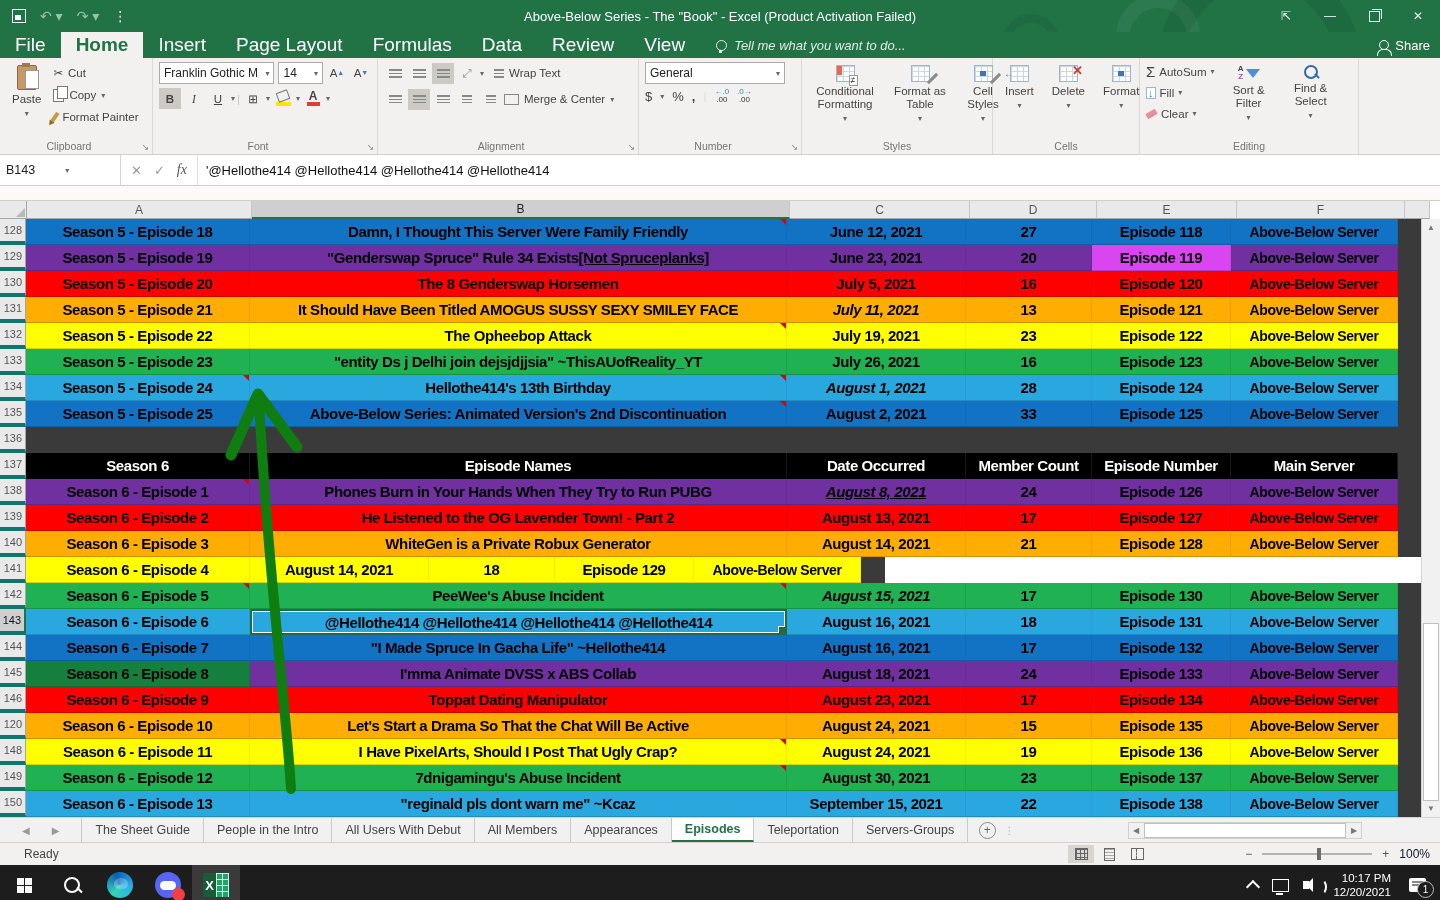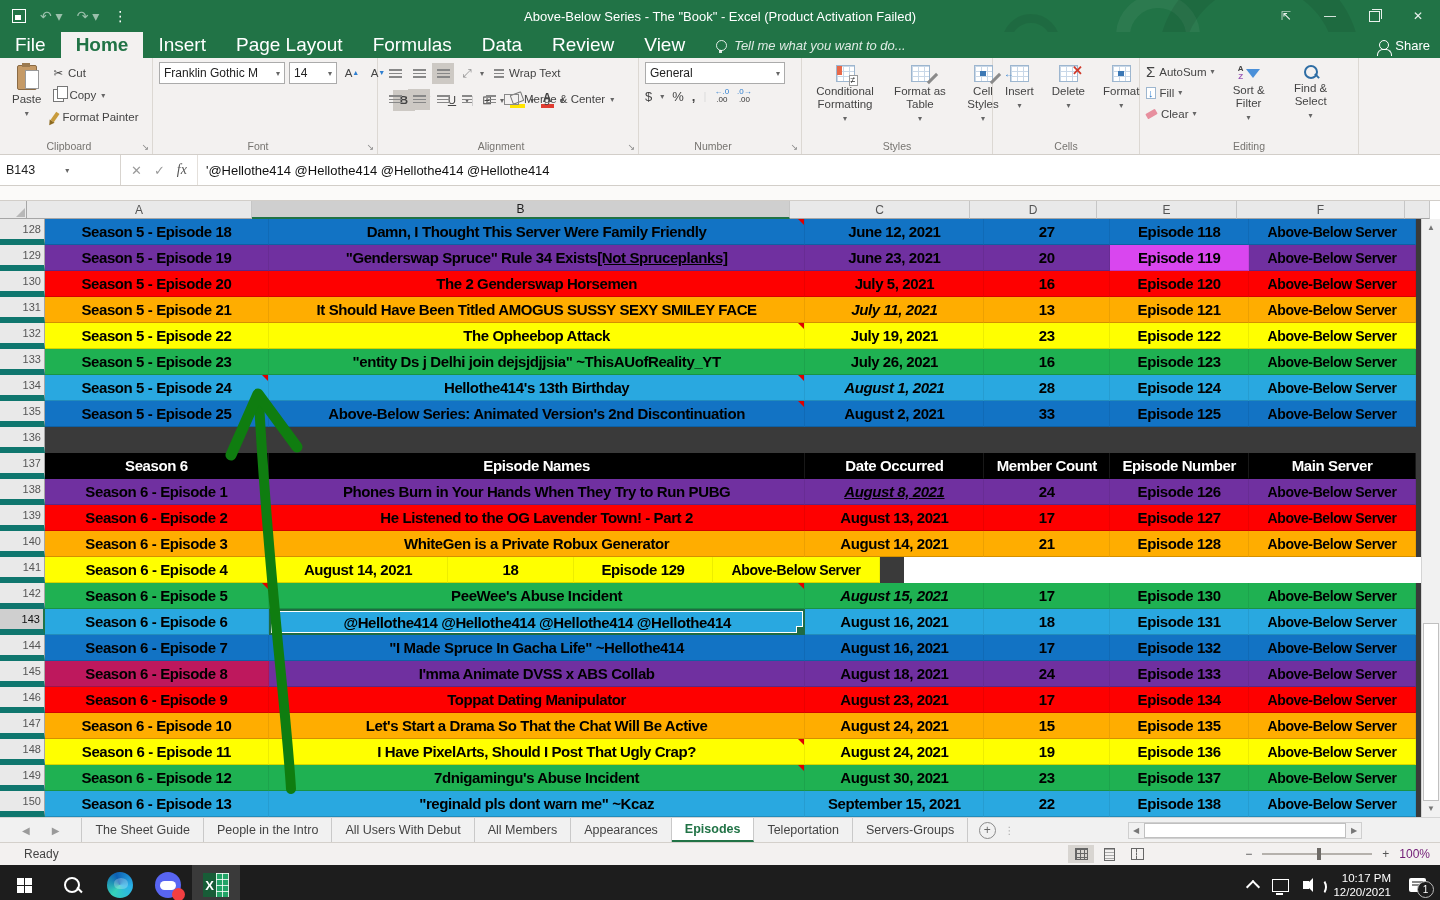--- a/index.html
+++ b/index.html
@@ -82,21 +82,21 @@
   .ftext{flex:1;display:flex;align-items:center;padding-left:8px;font-size:13px;color:#111;}
   .gapstrip{height:14px;background:#fbfaf9;border-bottom:1px solid #d2cec9;}
   
   .grid{position:relative;width:1440px;}
   .colrow{display:flex;height:18px;}
   .corner{width:26px;background:#e9e9e9;border-right:1px solid #a6a6a6;border-bottom:1px solid #a6a6a6;position:relative;}
   .corner:after{content:"";position:absolute;right:1px;bottom:1px;border-left:9px solid transparent;border-bottom:9px solid #b8b8b8;}
   .colhdr{background:#e9e9e9;border-right:1px solid #c6c6c6;border-bottom:1px solid #a6a6a6;display:flex;align-items:center;justify-content:center;font-size:12px;color:#555;}
   .colhdr.hl{background:#cfcfcf;border-bottom:2px solid #217346;color:#1e1e1e;}
   .grow{display:flex;height:26px;}
-  .rowhdr{width:45px;background:#e9e9e9;border-right:1px solid #a6a6a6;border-bottom:6px solid #0f766e;display:flex;align-items:center;justify-content:flex-end;padding-right:3px;box-sizing:border-box;font-size:11px;color:#555;}
+  .rowhdr{width:26px;background:#e9e9e9;border-right:1px solid #a6a6a6;border-bottom:4px solid #0f766e;display:flex;align-items:center;justify-content:flex-end;padding-right:3px;box-sizing:border-box;font-size:11px;color:#555;}
   .rowhdr.hl{background:#cfcfcf;border-right:2px solid #217346;color:#111;}
   .cell{display:flex;align-items:center;justify-content:center;font-weight:bold;font-size:15px;letter-spacing:-0.4px;color:#000;position:relative;white-space:nowrap;overflow:hidden;box-sizing:border-box;border-right:1px solid rgba(0,0,0,0.07);border-bottom:1px solid rgba(0,0,0,0.16);}
   .cell.srv{font-size:14px;}
   .cell.hdrcell{background:#000;color:#fff;border-bottom:1px solid #000;border-right:1px solid #181818;}
   .cell.spc{background:#3a3a3a;border:none;}
   .filler{width:24px;background:#3a3a3a;}
   .note{position:absolute;top:0;right:0;width:0;height:0;border-top:6px solid #e00000;border-left:6px solid transparent;}
   .ital{font-style:italic;}
   .undl{text-decoration:underline;}
   .selcell{border:2px solid #1f6b43 !important;box-shadow:inset 0 0 0 1px #fff;}
@@ -124,21 +124,21 @@
   .viewbtns{position:absolute;right:290px;display:flex;gap:2px;}
   .vbtn{width:26px;height:18px;display:flex;align-items:center;justify-content:center;color:#666;}
   .vbtn.on{background:#d8d5d1;}
   .vgrid{width:11px;height:10px;border:1px solid #666;background-image:linear-gradient(#666 1px,transparent 1px),linear-gradient(90deg,#666 1px,transparent 1px);background-size:4px 4px;}
   .vpage{width:9px;height:11px;border:1px solid #666;background-image:linear-gradient(#aaa 1px,transparent 1px);background-size:100% 3px;}
   .vbreak{width:11px;height:10px;border:1px solid #666;position:relative;}
   .vbreak:after{content:"";position:absolute;left:4px;top:0;bottom:0;border-left:1px dashed #666;}
   .zoomctl{position:absolute;right:10px;display:flex;align-items:center;gap:10px;color:#555;}
   .ztrack{width:110px;height:2px;background:#b5b1ac;position:relative;}
   .zthumb{position:absolute;left:50%;top:-5px;width:4px;height:12px;background:#6d6a66;}
-  .zpct{font-size:12px;color:#701a75;}
+  .zpct{font-size:12px;color:#0f172a;}
   
   .taskbar{height:40px;background:#1d1d1d;display:flex;align-items:stretch;position:relative;color:#fff;}
   .tkbtn{width:48px;display:flex;align-items:center;justify-content:center;position:relative;}
   .tkbtn.run:after{content:"";position:absolute;bottom:0;left:8px;right:8px;height:2px;background:#76b9ed;}
   .tkbtn.activeapp{background:#3a3a3a;}
   .winlogo{display:grid;grid-template-columns:7px 7px;grid-template-rows:7px 7px;gap:1px;}
   .winlogo span{background:#fff;}
   .searchic{width:12px;height:12px;border:2px solid #fff;border-radius:50%;position:relative;}
   .searchic:after{content:"";position:absolute;left:10px;top:10px;width:7px;height:2px;background:#fff;transform:rotate(45deg);}
   .edgeic{width:26px;height:26px;border-radius:50%;background:conic-gradient(from 220deg,#35d2b8,#0d5fb3,#2bb3e8,#35d2b8);position:relative;}
@@ -225,21 +225,21 @@
         </div>
       <div class="smallrow">
           <span class="brush-ic"></span>
           <span>Format Painter</span>
         </div>
     </div>
     <div class="glabel">Clipboard</div>
     <div class="launcher">↘</div>
   </div>
 
-  <div class="rgroup" style="width:212px;flex-direction:row;gap:4px;">
+  <div class="rgroup" style="width:212px;flex-direction:column;gap:4px;">
     <div style="display:flex;gap:4px;">
       <div class="combo" style="width:116px;justify-content:space-between;">
           <span>Franklin Gothic M</span>
           <span class="caret">▾</span>
         </div>
       <div class="combo" style="width:38px;justify-content:space-between;">
           <span>14</span>
           <span class="caret">▾</span>
         </div>
       <span class="tgl">
@@ -476,21 +476,21 @@
           <span>June 23, 2021</span>
         </div>
         <div class="cell" style="width: 126px; background: rgb(112, 48, 160);">20</div>
         <div class="cell" style="width: 139px; background: #d946ef;">Episode 119</div>
         <div class="cell srv" style="width: 167px; background: rgb(112, 48, 160);">Above-Below Server</div>
         <div class="filler"></div>
       </div>
       <div class="grow">
         <div class="rowhdr">130</div>
         <div class="cell" style="width: 224px; background: rgb(254, 0, 0);">Season 5 - Episode 20</div>
-        <div class="cell" style="width: 537px; background: rgb(254, 0, 0);">The 2 Genderswap Horsemen</div>
+        <div class="cell" style="width: 537px; background: rgb(254, 0, 0);">The 8 Genderswap Horsemen</div>
         <div class="cell" style="width: 179px; background: rgb(254, 0, 0);">
           <span>July 5, 2021</span>
         </div>
         <div class="cell" style="width: 126px; background: rgb(254, 0, 0);">16</div>
         <div class="cell" style="width: 139px; background: rgb(254, 0, 0);">Episode 120</div>
         <div class="cell srv" style="width: 167px; background: rgb(254, 0, 0);">Above-Below Server</div>
         <div class="filler"></div>
       </div>
       <div class="grow">
         <div class="rowhdr">131</div>
@@ -644,21 +644,21 @@
         <div class="cell" style="width: 179px; background: rgb(18, 115, 196);">
           <span>August 16, 2021</span>
         </div>
         <div class="cell" style="width: 126px; background: rgb(18, 115, 196);">17</div>
         <div class="cell" style="width: 139px; background: rgb(18, 115, 196);">Episode 132</div>
         <div class="cell srv" style="width: 167px; background: rgb(18, 115, 196);">Above-Below Server</div>
         <div class="filler"></div>
       </div>
       <div class="grow">
         <div class="rowhdr">145</div>
-        <div class="cell" style="width: 224px; background: #be185d;">Season 6 - Episode 8</div>
+        <div class="cell" style="width: 224px; background: #15803d;">Season 6 - Episode 8</div>
         <div class="cell" style="width: 537px; background: rgb(112, 48, 160);">I'mma Animate DVSS x ABS Collab</div>
         <div class="cell" style="width: 179px; background: rgb(112, 48, 160);">
           <span>August 18, 2021</span>
         </div>
         <div class="cell" style="width: 126px; background: rgb(112, 48, 160);">24</div>
         <div class="cell" style="width: 139px; background: rgb(112, 48, 160);">Episode 133</div>
         <div class="cell srv" style="width: 167px; background: rgb(112, 48, 160);">Above-Below Server</div>
         <div class="filler"></div>
       </div>
       <div class="grow">
@@ -667,21 +667,21 @@
         <div class="cell" style="width: 537px; background: rgb(254, 0, 0);">Toppat Dating Manipulator</div>
         <div class="cell" style="width: 179px; background: rgb(254, 0, 0);">
           <span>August 23, 2021</span>
         </div>
         <div class="cell" style="width: 126px; background: rgb(254, 0, 0);">17</div>
         <div class="cell" style="width: 139px; background: rgb(254, 0, 0);">Episode 134</div>
         <div class="cell srv" style="width: 167px; background: rgb(254, 0, 0);">Above-Below Server</div>
         <div class="filler"></div>
       </div>
       <div class="grow">
-        <div class="rowhdr">147</div>
+        <div class="rowhdr">120</div>
         <div class="cell" style="width: 224px; background: rgb(255, 173, 0);">Season 6 - Episode 10</div>
         <div class="cell" style="width: 537px; background: rgb(255, 173, 0);">Let's Start a Drama So That the Chat Will Be Active</div>
         <div class="cell" style="width: 179px; background: rgb(255, 173, 0);">
           <span>August 24, 2021</span>
         </div>
         <div class="cell" style="width: 126px; background: rgb(255, 173, 0);">15</div>
         <div class="cell" style="width: 139px; background: rgb(255, 173, 0);">Episode 135</div>
         <div class="cell srv" style="width: 167px; background: rgb(255, 173, 0);">Above-Below Server</div>
         <div class="filler"></div>
       </div>

